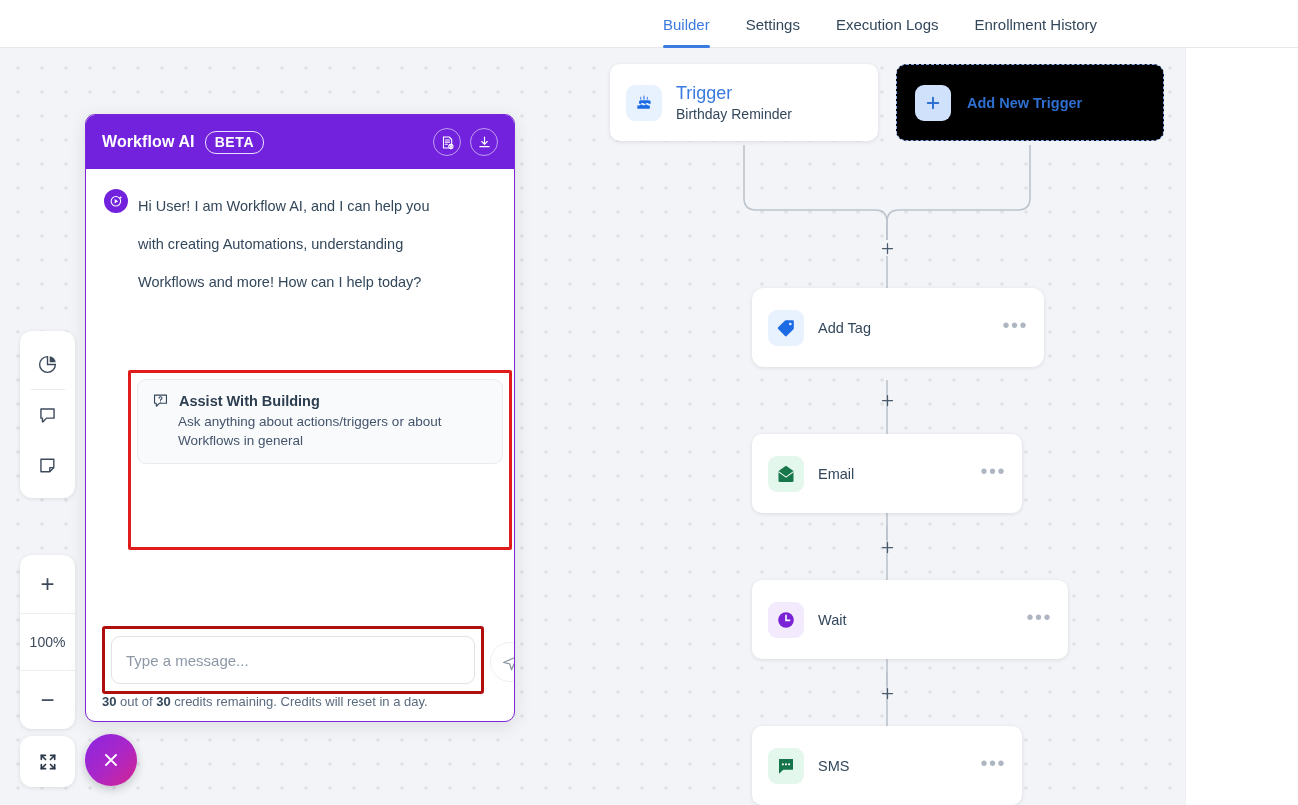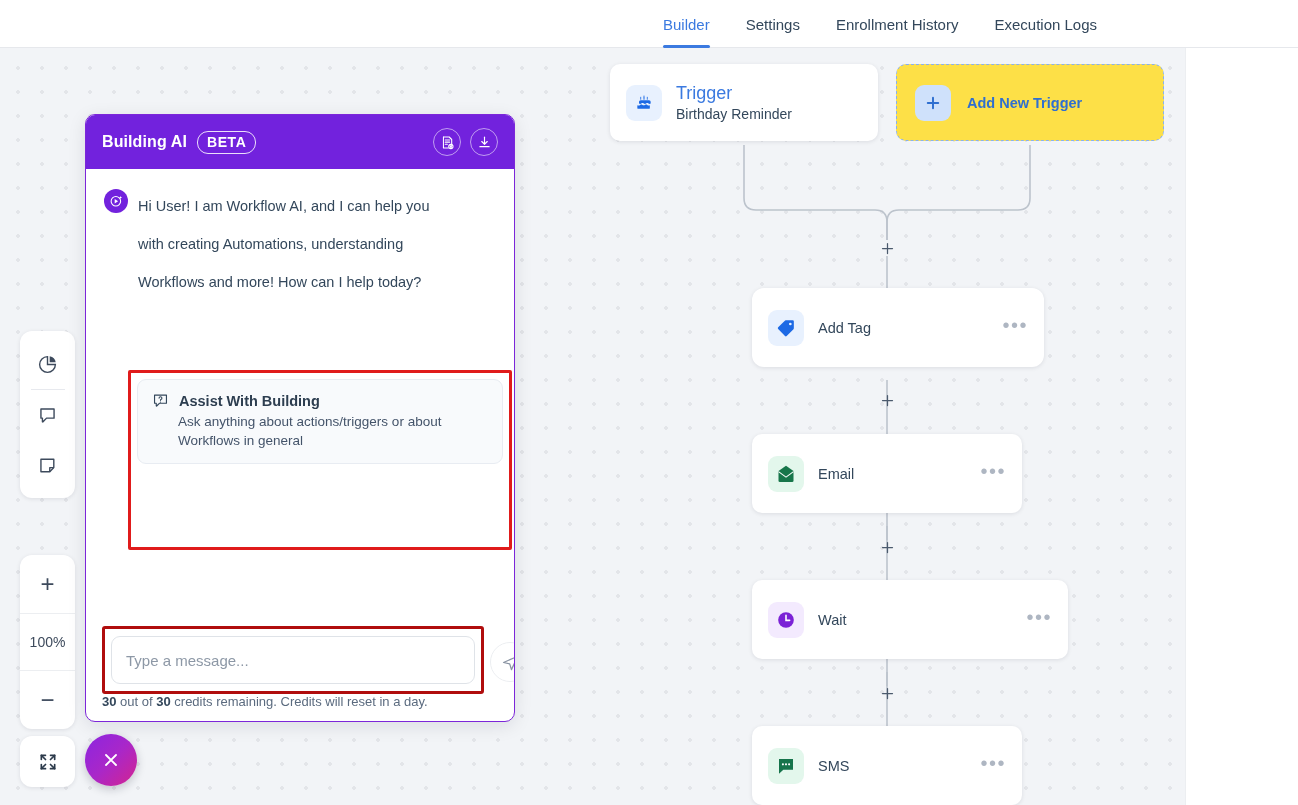--- a/index.html
+++ b/index.html
@@ -154,21 +154,21 @@
     display: flex; align-items: center; justify-content: center; margin-right: 14px;
   }
   .node-label { font-size: 14.5px; color: #33475b; }
   .node-sub { font-size: 14px; color: #33475b; margin-top: 2px; }
   .node-kicker { font-size: 18px; color: #3b7ae0; }
   .node-dots {
     margin-left: auto; color: #aeb6c2; font-size: 20px; letter-spacing: 1.5px;
     line-height: 10px; cursor: pointer; padding-bottom: 6px;
   }
   .add-trigger {
-    position: absolute; border: 1.6px dashed #8ab0ee; background: #fde047;
+    position: absolute; border: 1.6px dashed #8ab0ee; background: #000000;
     border-radius: 10px; display: flex; align-items: center; padding: 0 18px; cursor: pointer; text-align: right;
   }
   .add-trigger .plusbox {
     width: 36px; height: 36px; border-radius: 9px; background: #cfe1fb;
     display: flex; align-items: center; justify-content: center; margin-right: 16px;
     color: #2f6fd0; font-size: 24px; line-height: 1;
   }
   .add-trigger .at-label { font-size: 14.5px; font-weight: bold; color: #2f6fd0; }
 
   .plus-node {
@@ -184,24 +184,24 @@
 
   <div class="topbar">
     <div class="tabs">
       <div class="tab active">
         <span>Builder</span>
       </div>
       <div class="tab">
         <span>Settings</span>
       </div>
       <div class="tab">
+        <span>Execution Logs</span>
+      </div>
+      <div class="tab">
         <span>Enrollment History</span>
-      </div>
-      <div class="tab">
-        <span>Execution Logs</span>
       </div>
     </div>
   </div>
 
   <div class="canvas"></div>
   <div class="canvas-right-edge"></div>
 
   <svg style="position:absolute; left:0; top:48px; width:1298px; height:757px; pointer-events:none;">
 
     <path d="M744,97 L744,150 Q744,162 756,162 L875,162 Q887,162 887,174 L887,192" fill="none" stroke="#bcc3cc" stroke-width="1.6"></path>
@@ -341,21 +341,21 @@
     <div class="rail-btn" style="height:51px;">
       <svg width="20" height="20" viewBox="0 0 24 24" fill="none" stroke="#2c3a4b" stroke-width="2" stroke-linecap="round" stroke-linejoin="round">
         <path d="M9 4H4v5M15 4h5v5M9 20H4v-5M15 20h5v-5"></path>
         <path d="M4 4l5 5M20 4l-5 5M4 20l5-5M20 20l-5-5"></path>
       </svg>
     </div>
   </div>
 
   <div class="ai-panel">
     <div class="ai-head">
-      <div class="ai-title">Building AI</div>
+      <div class="ai-title">Workflow AI</div>
       <div class="beta">BETA</div>
       <div class="ai-head-actions">
         <div class="circ-btn">
           <svg width="15" height="15" viewBox="0 0 24 24" fill="none" stroke="#ffffff" stroke-width="1.7" stroke-linecap="round" stroke-linejoin="round">
             <path d="M5.5 3.2h9.2l4 4v8.4"></path>
             <path d="M5.5 3.2v17.6h7.8"></path>
             <path d="M8.4 8h7M8.4 11.4h7M8.4 14.8h3.4"></path>
             <circle cx="17.4" cy="18.4" r="3.4"></circle>
             <path d="M16.2 17.2l2.4 2.4M18.6 17.2l-2.4 2.4"></path>
           </svg>

